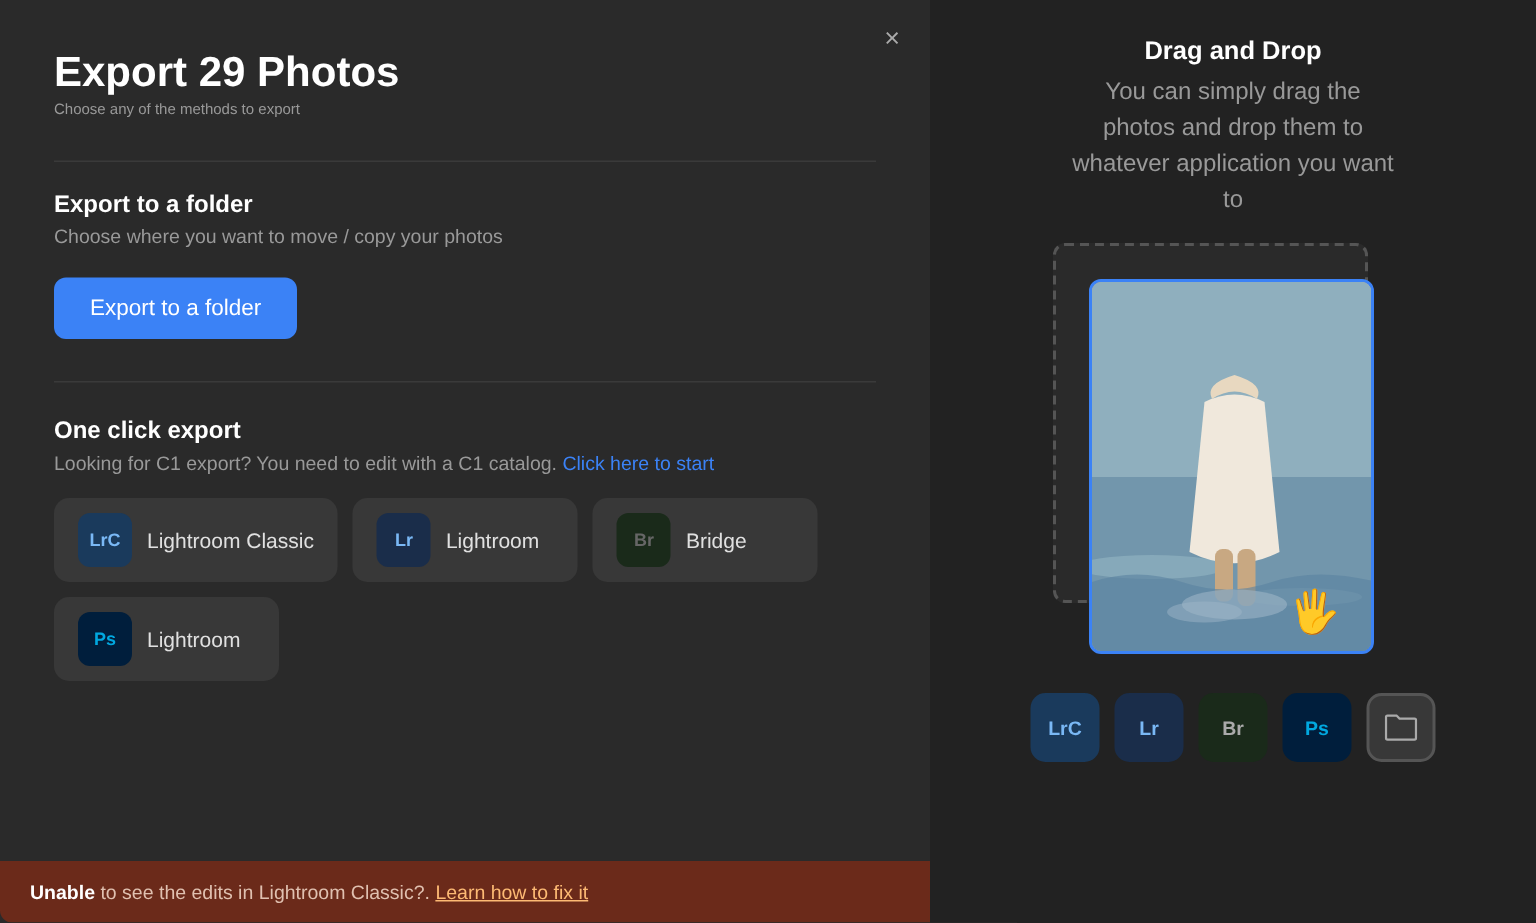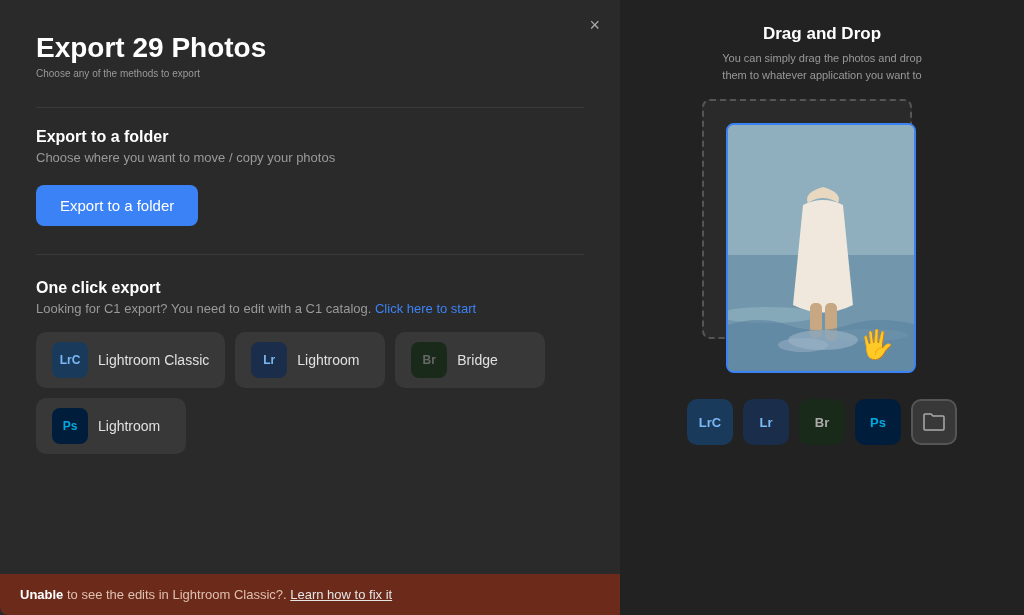--- a/index.html
+++ b/index.html
@@ -152,35 +152,35 @@
       font-size: 13px;
       color: #e0c0b0;
       border-radius: 0 0 0 8px;
     }
 
     .warning-bar strong {
       color: #ffffff;
     }
 
     .warning-bar a {
-      color: #e5e5e5;
+      color: #fdba74;
       text-decoration: underline;
     }
 
     
     .drag-drop-title {
       font-size: 17px;
       font-weight: 700;
       color: #ffffff;
       margin-bottom: 6px;
       text-align: center;
     }
 
     .drag-drop-desc {
-      font-size: 11px;
+      font-size: 16px;
       color: #999;
       text-align: center;
       max-width: 220px;
       line-height: 1.5;
       margin-bottom: 16px;
     }
 
     .photo-drop-area {
       position: relative;
       width: 240px;

